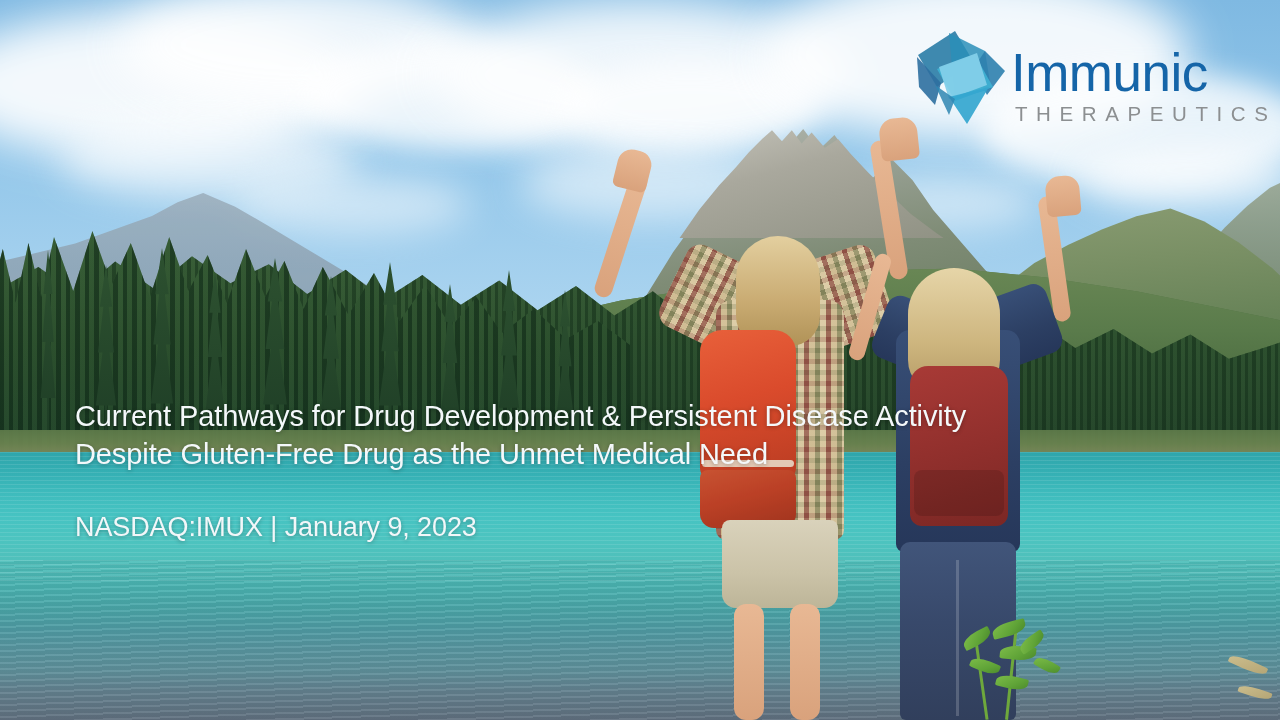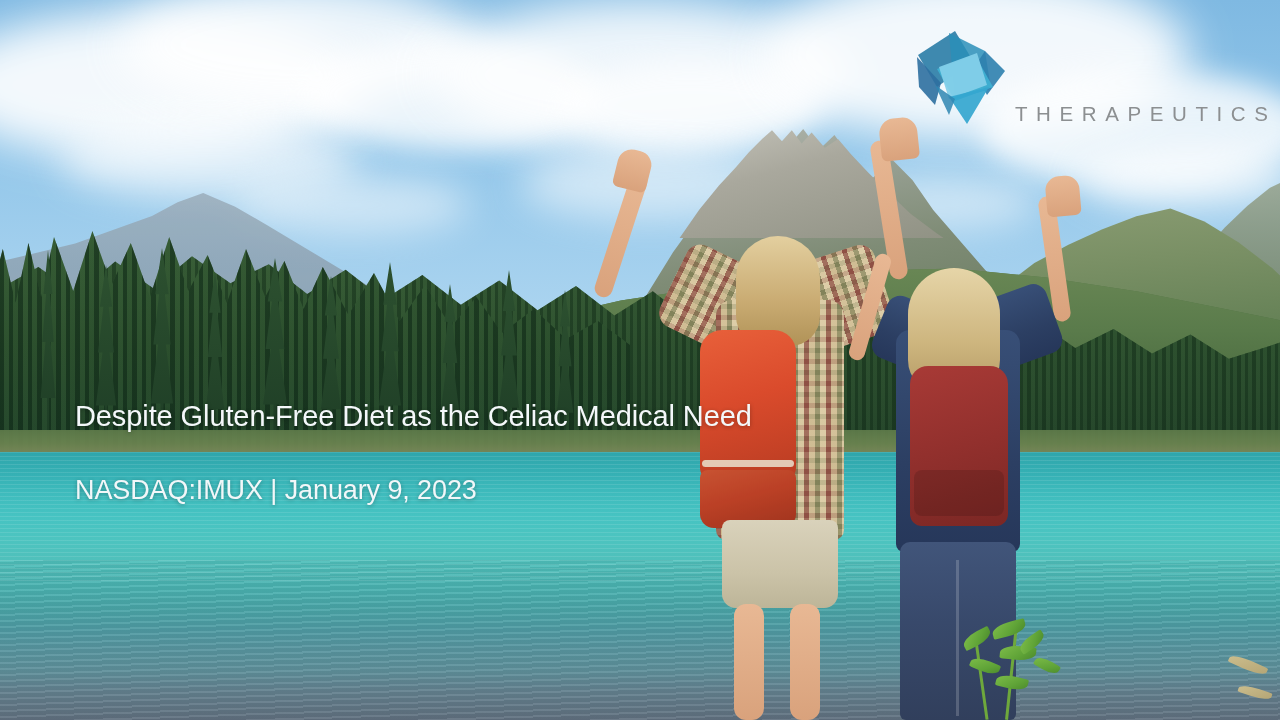--- a/index.html
+++ b/index.html
@@ -267,21 +267,23 @@
         <polygon points="3,30 40,6 58,36 22,62" fill="#2f7fa8" opacity="0.92"></polygon>
         <polygon points="34,8 70,26 76,64 40,74" fill="#2a8fb8" opacity="0.85"></polygon>
         <polygon points="2,32 26,58 20,80 4,62" fill="#2d6fa0" opacity="0.9"></polygon>
         <polygon points="70,26 90,46 72,70 58,44" fill="#2d7fae" opacity="0.9"></polygon>
         <polygon points="22,44 60,30 78,62 40,76" fill="#3fb3d4" opacity="0.88"></polygon>
         <polygon points="24,42 62,28 72,60 34,74" fill="#83cfe9" opacity="0.95"></polygon>
         <polygon points="34,72 74,62 52,99" fill="#34a6cf" opacity="0.92"></polygon>
         <polygon points="20,60 40,74 34,90" fill="#2f86b2" opacity="0.85"></polygon>
       </svg>
     </div>
+    <div class="wordmark">Immunic</div>
     <div class="subword">THERAPEUTICS</div>
   </div>
 
   <div id="textblock">
-    <p class="subline">Despite Gluten-Free Diet as the Celiac Medical Need</p>
+    <p class="subline">Current Pathways for Drug Development &amp; Persistent Disease Activity</p>
+    <p class="subline">Despite Gluten-Free Drug as the Unmet Medical Need</p>
     <div id="ticker">NASDAQ:IMUX | January 9, 2023</div>
   </div>
 
 </div>
 
 </body></html>

